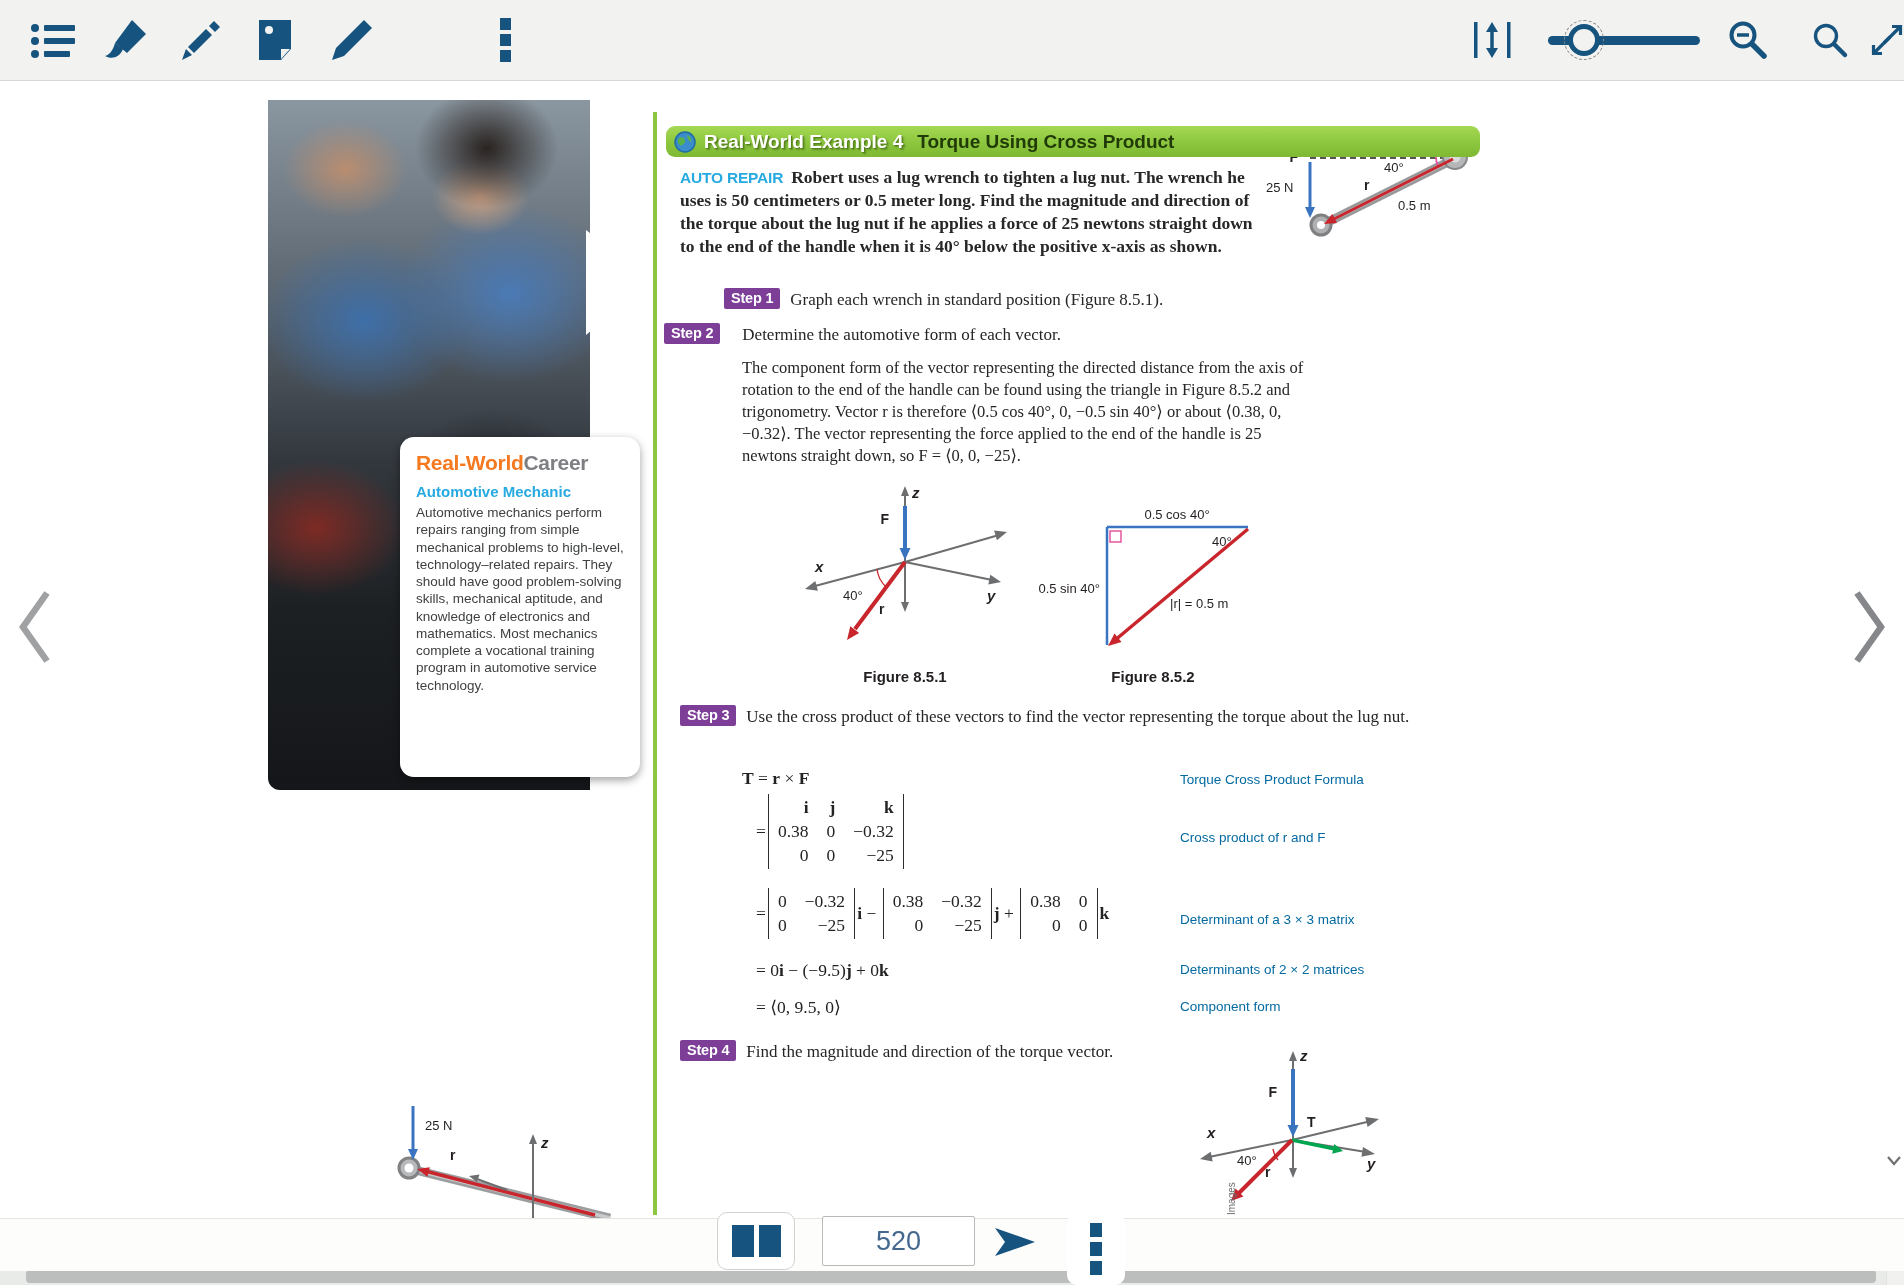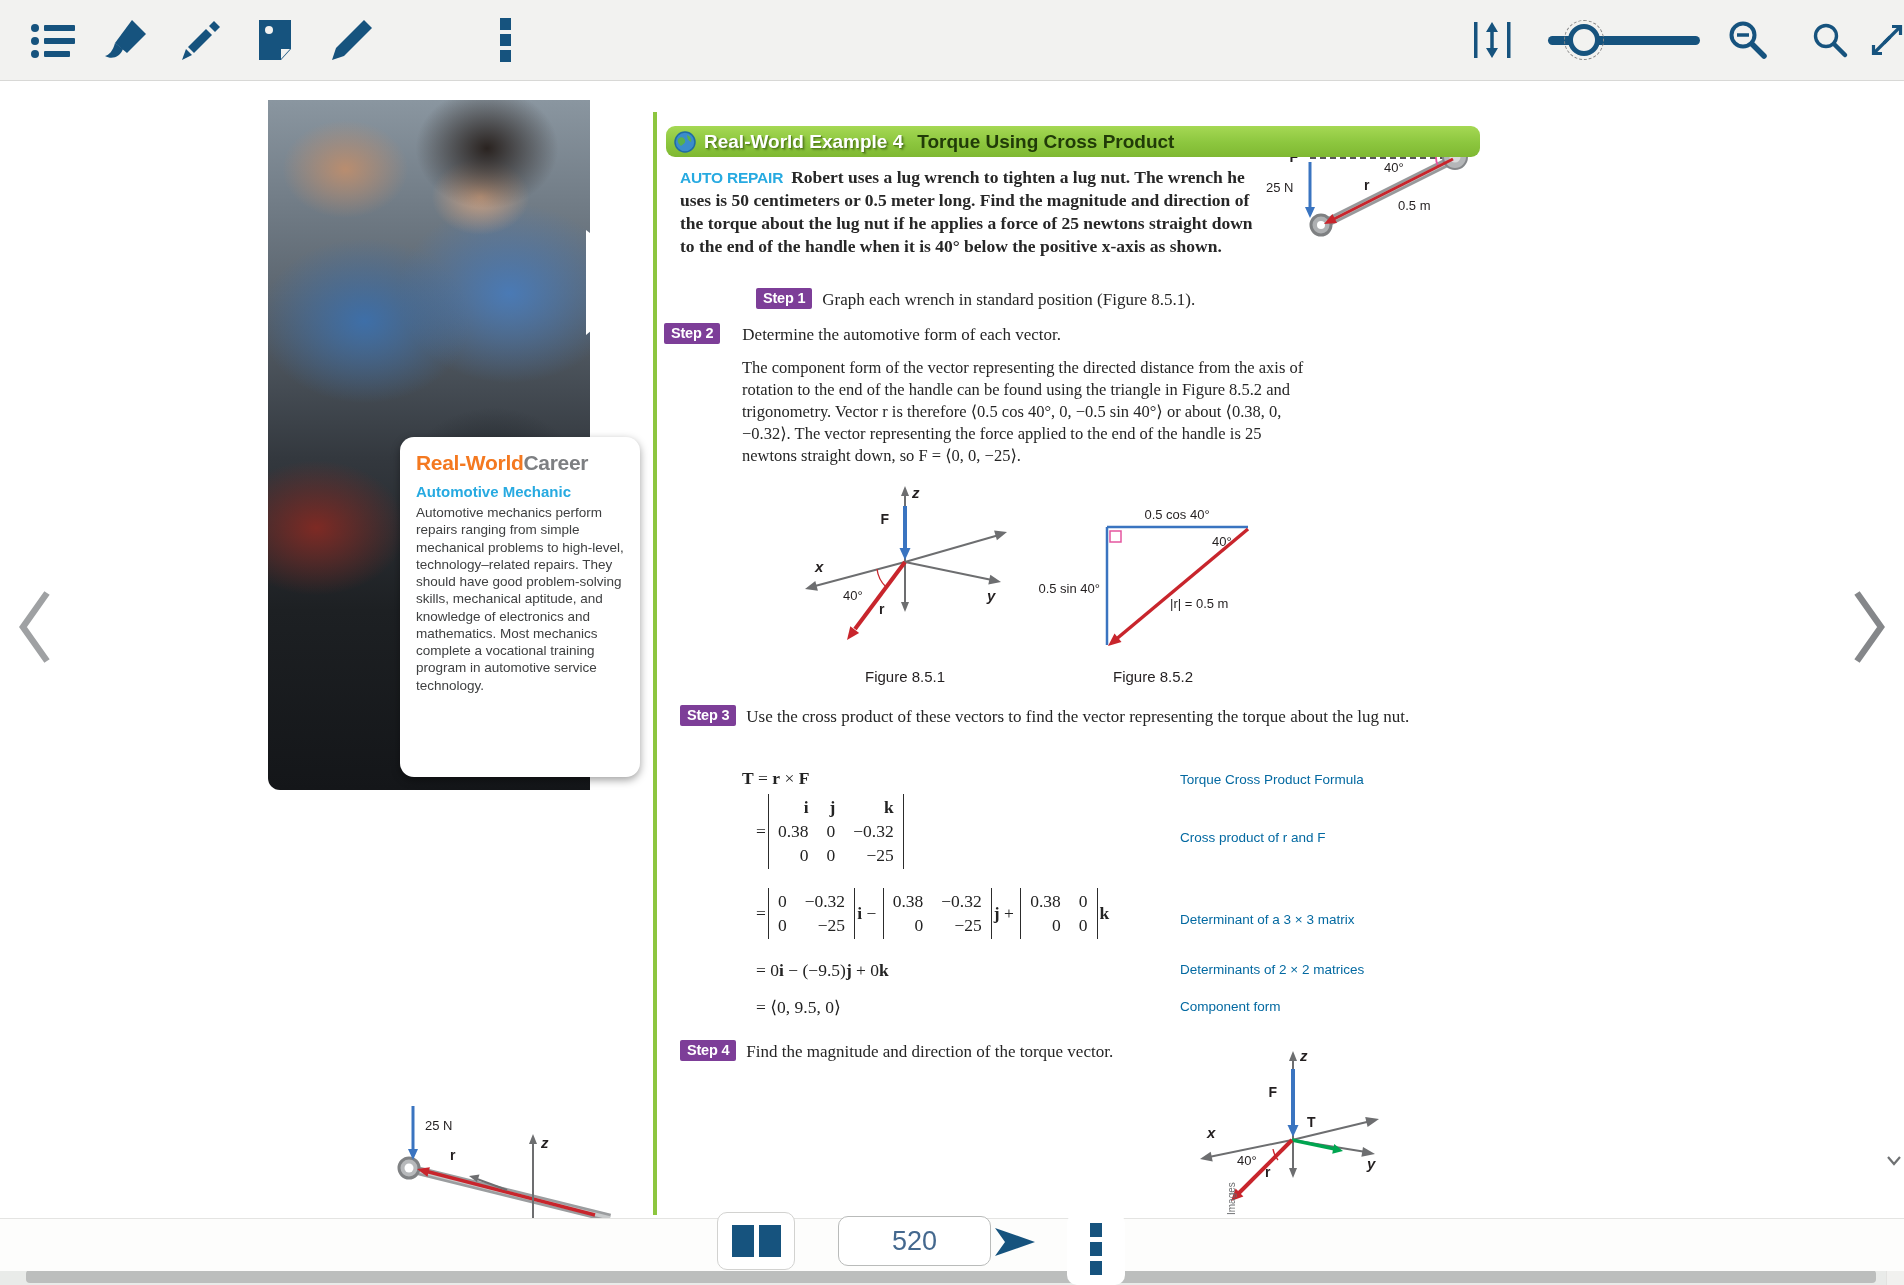--- a/index.html
+++ b/index.html
@@ -59,21 +59,21 @@
     font-weight:bold;font-size:17.5px;line-height:1.31;color:#272727;}
   .problem .lead{font-family:"Liberation Sans",sans-serif;color:#27aae1;font-size:15.5px;letter-spacing:-0.2px;margin-right:8px;}
 
   .step-row{position:absolute;display:flex;align-items:flex-start;}
   .step-badge{background:#7d3e98;color:#fff;font-weight:bold;font-size:14.5px;padding:2px 7px 3px;
     border-radius:2px;margin-right:10px;white-space:nowrap;letter-spacing:-0.2px;flex:none;}
   .step-text{font-family:"Liberation Serif",serif;font-size:17px;line-height:1.3;color:#252525;padding-top:1px;}
 
   .para{position:absolute;font-family:"Liberation Serif",serif;font-size:16.5px;line-height:1.34;color:#252525;}
 
-  .caption{position:absolute;font-weight:normal;font-size:15px;color:#231f20;text-align:center;}
+  .caption{position:absolute;font-weight:bold;font-size:15px;color:#231f20;text-align:center;}
 
   .mrow{position:absolute;display:flex;align-items:center;font-family:"Liberation Serif",serif;
     font-size:17.5px;color:#232323;white-space:pre;}
   .det{display:inline-flex;align-items:center;border-left:1.6px solid #2c2c2c;border-right:1.6px solid #2c2c2c;
     padding:3px 9px;margin:0 2px;}
   .dg{display:grid;column-gap:18px;row-gap:3px;text-align:right;}
   .g3{grid-template-columns:auto auto auto;}
   .g2{grid-template-columns:auto auto;}
   .annot{position:absolute;left:1180px;width:260px;font-size:13.5px;color:#0369a1;}
 
@@ -84,22 +84,22 @@
   .credit{position:absolute;left:1226px;top:1135px;font-size:10px;color:#6b6d6f;
     transform:rotate(-90deg);transform-origin:0 0;white-space:nowrap;}
 
   
   .bottombar{position:absolute;left:0;top:1218px;width:1904px;height:52px;background:#fdfdfc;border-top:1px solid #e4e4e2;z-index:30;}
   .hscroll{position:absolute;left:26px;top:1270px;width:1850px;height:13px;border-radius:4px;background:#bcbebd;z-index:29;}
   .btn-pages{position:absolute;left:717px;top:1212px;width:78px;height:58px;background:#fff;border:1.5px solid #d2d2d0;
     border-radius:10px;box-sizing:border-box;display:flex;align-items:center;justify-content:center;gap:5px;z-index:31;cursor:pointer;}
   .btn-pages .pg{width:22px;height:32px;background:#16537e;}
   .page-input{position:absolute;left:822px;top:1216px;width:153px;height:50px;background:#fff;border:1.5px solid #b9bbba;
-    border-radius:10px;box-sizing:border-box;text-align:center;font-family:"Liberation Sans",sans-serif;
-    font-size:27px;color:#44688e;z-index:31;margin-left:16px;}
+    border-radius:2px;box-sizing:border-box;text-align:center;font-family:"Liberation Sans",sans-serif;
+    font-size:27px;color:#44688e;z-index:31;}
   .next-arrow{position:absolute;left:995px;top:1227px;z-index:31;cursor:pointer;}
   .kebab-box{position:absolute;left:1067px;top:1213px;width:58px;height:72px;background:#fff;border-radius:10px;
     display:flex;flex-direction:column;align-items:center;justify-content:center;gap:5px;z-index:31;cursor:pointer;}
   .kebab-box .sq{width:12px;height:14px;background:#16537e;}
 
   .chev{position:absolute;z-index:20;cursor:pointer;}
 </style>
 </head>
 <body>
 
@@ -227,21 +227,21 @@
     <polygon points="66,84 74.4,74.1 79,83.1" fill="#c8252c"></polygon>
     <line x1="52" y1="22" x2="52" y2="70" stroke="#3a74c0" stroke-width="3"></line>
     <polygon points="52,78 47,67 57,67" fill="#3a74c0"></polygon>
     <text class="fig-label fig-vec" x="40" y="22" text-anchor="end">F</text>
     <text class="fig-label" x="8" y="52">25 N</text>
     <text class="fig-label" x="126" y="32">40°</text>
     <text class="fig-label fig-vec" x="106" y="50">r</text>
     <text class="fig-label" x="140" y="70">0.5 m</text>
   </svg>
 
-  <div class="step-row" style="left:712px;top:208px;width:740px;padding-left:44px;">
+  <div class="step-row" style="left:680px;top:208px;width:740px;padding-left:44px;">
     <span class="step-badge">Step 1</span>
     <span class="step-text">Graph each wrench in standard position (Figure 8.5.1).</span>
   </div>
   <div class="step-row" style="left:664px;top:243px;width:740px;gap:12px;">
     <span class="step-badge">Step 2</span>
     <span class="step-text">Determine the automotive form of each vector.</span>
   </div>
   <div class="para" style="left:742px;top:277px;width:568px;">The component form of the vector representing the directed distance from the axis of rotation to the end of the handle can be found using the triangle in Figure 8.5.2 and trigonometry. Vector r is therefore ⟨0.5 cos 40°, 0, −0.5 sin 40°⟩ or about ⟨0.38, 0, −0.32⟩. The vector representing the force applied to the end of the handle is 25 newtons straight down, so F = ⟨0, 0, −25⟩.</div>
 
   <svg class="abs" style="left:785px;top:400px;" width="250" height="200">

